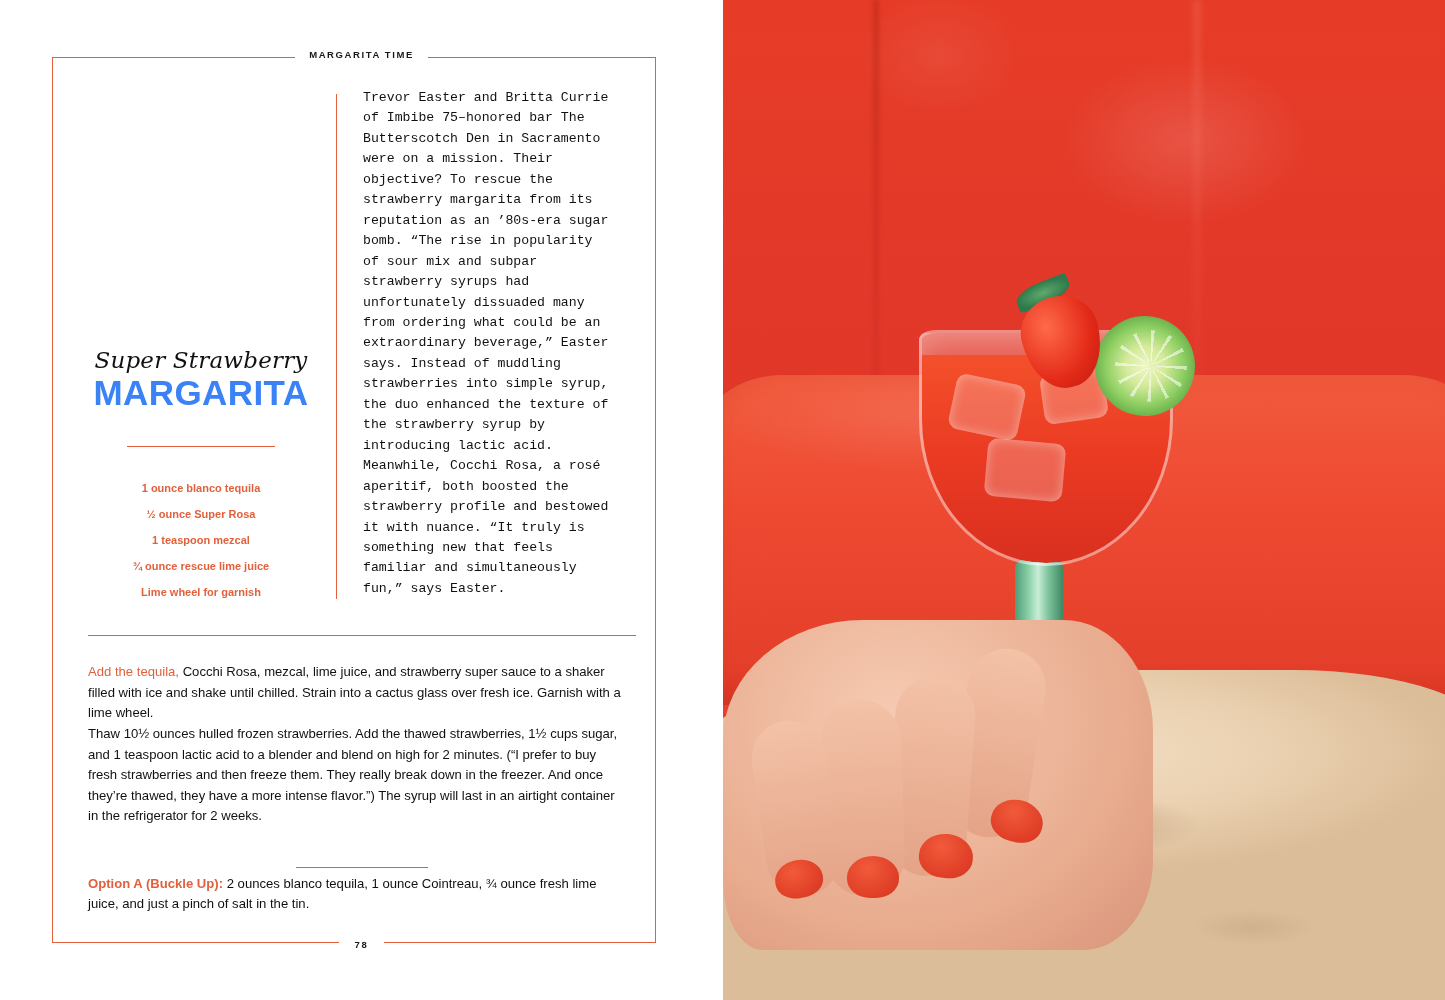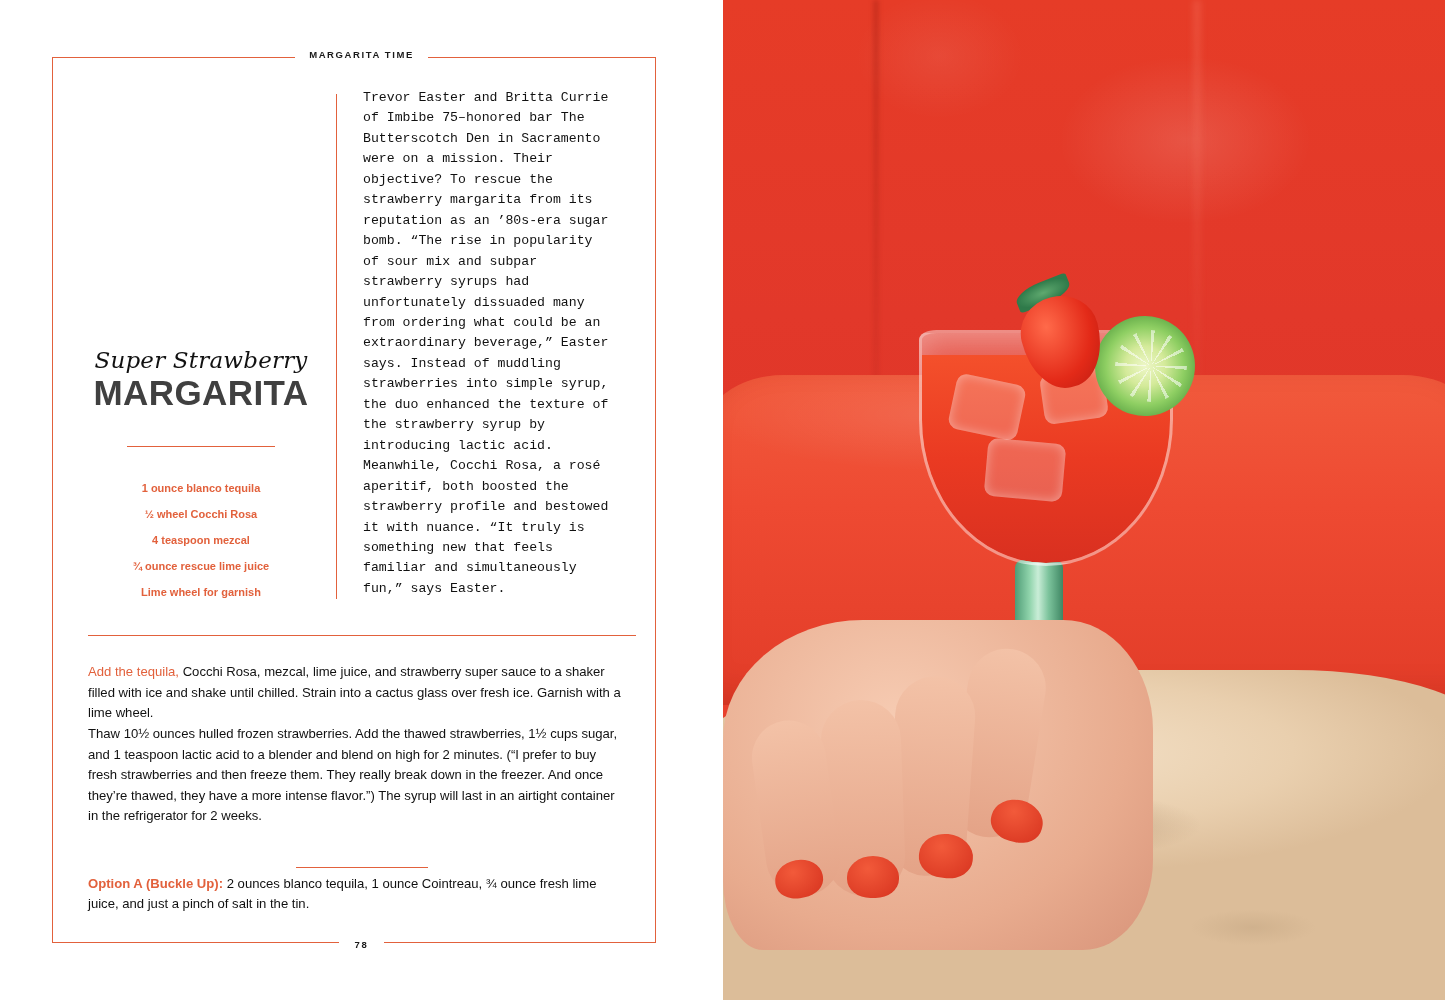--- a/index.html
+++ b/index.html
@@ -108,21 +108,21 @@
     color: #111111;
     letter-spacing: 0.2px;
     margin: 4px 0 2px 0;
     line-height: 1.15;
   }
   .title-main {
     font-family: "Liberation Sans", sans-serif;
     font-weight: bold;
     font-size: 35px;
     letter-spacing: 0.4px;
-    color: #404040;
+    color: #3b82f6;
     margin: 0;
     line-height: 1.05;
   }
   .rule-short {
     width: 148px;
     height: 1px;
     background: #e2613c;
     margin: 34px auto 0 auto;
   }
   .byline {
@@ -357,22 +357,22 @@
     <div class="content">
 
       <div class="top-cols">
 
         <div class="col-left">
           <div class="title-script">Super Strawberry</div>
           <div class="title-main">MARGARITA</div>
           <div class="rule-short"></div>
           <div class="ingredients">
             <div class="ing">1 ounce blanco tequila</div>
-            <div class="ing">½ wheel Cocchi Rosa</div>
-            <div class="ing">4 teaspoon mezcal</div>
+            <div class="ing">½ ounce Super Rosa</div>
+            <div class="ing">1 teaspoon mezcal</div>
             <div class="ing">¾ ounce rescue lime juice</div>
             <div class="ing">Lime wheel for garnish</div>
           </div>
         </div>
 
         <div class="col-divider"></div>
 
         <div class="col-right">
           <div class="intro">Trevor Easter and Britta Currie of Imbibe 75–honored bar The Butterscotch Den in Sacramento were on a mission. Their objective? To rescue the strawberry margarita from its reputation as an ’80s-era sugar bomb. “The rise in popularity of sour mix and subpar strawberry syrups had unfortunately dissuaded many from ordering what could be an extraordinary beverage,” Easter says. Instead of muddling strawberries into simple syrup, the duo enhanced the texture of the strawberry syrup by introducing lactic acid. Meanwhile, Cocchi Rosa, a rosé aperitif, both boosted the strawberry profile and bestowed it with nuance. “It truly is something new that feels familiar and simultaneously fun,” says Easter.</div>
         </div>

